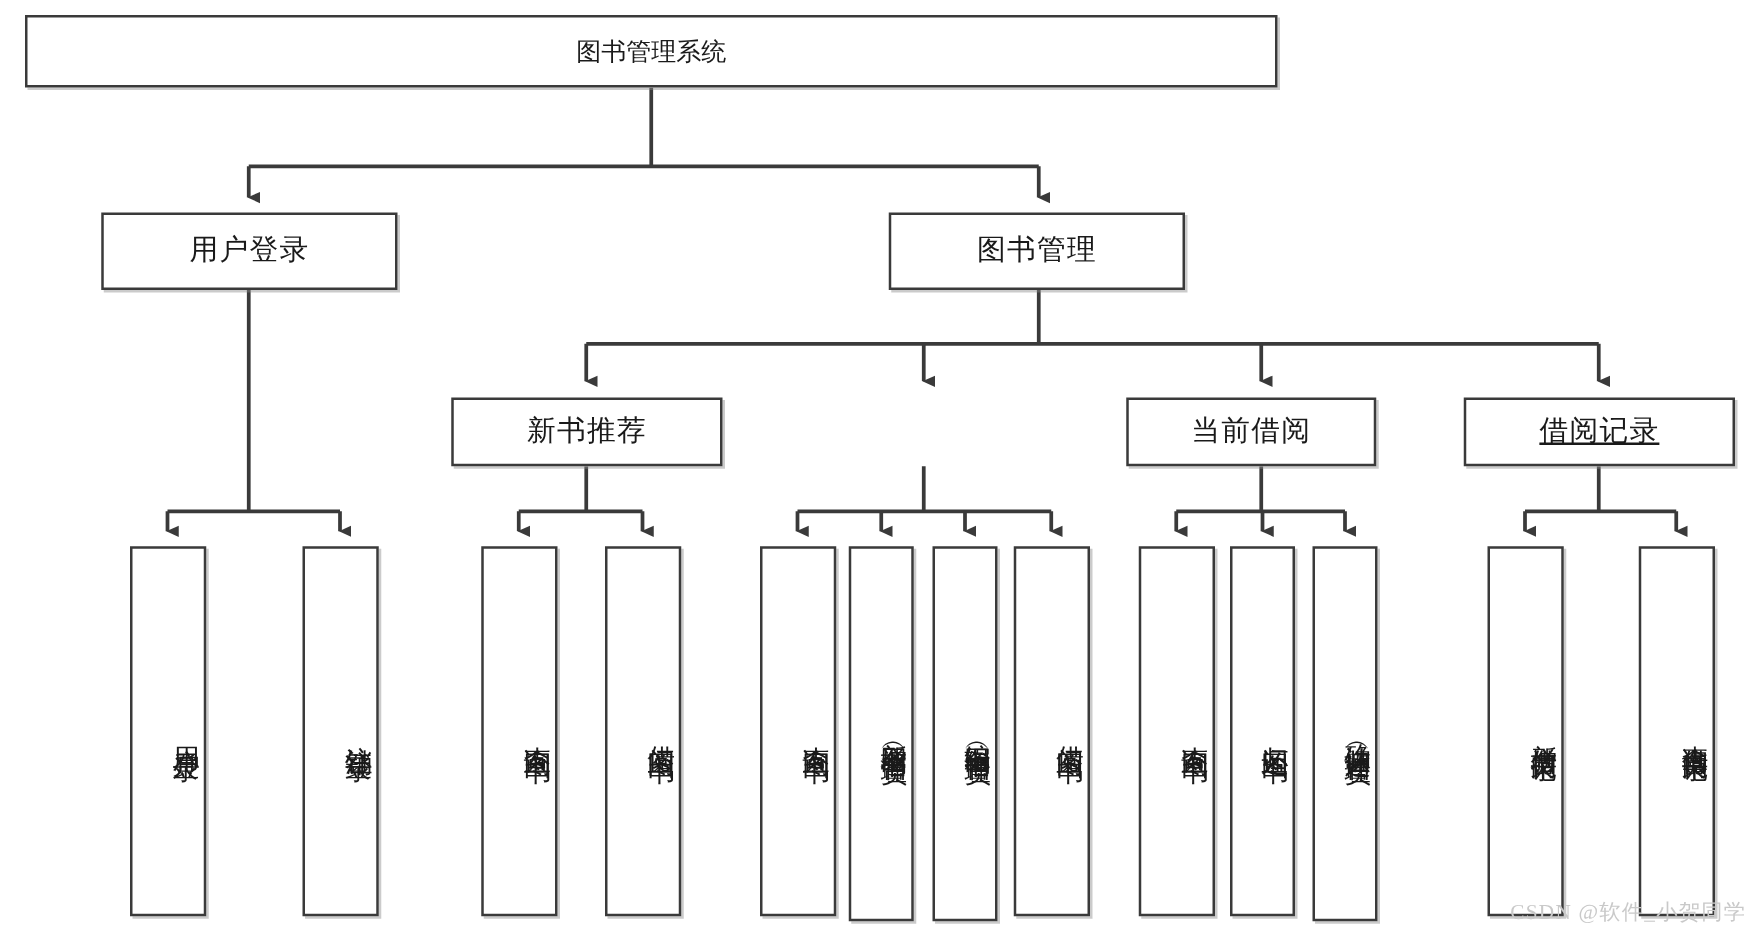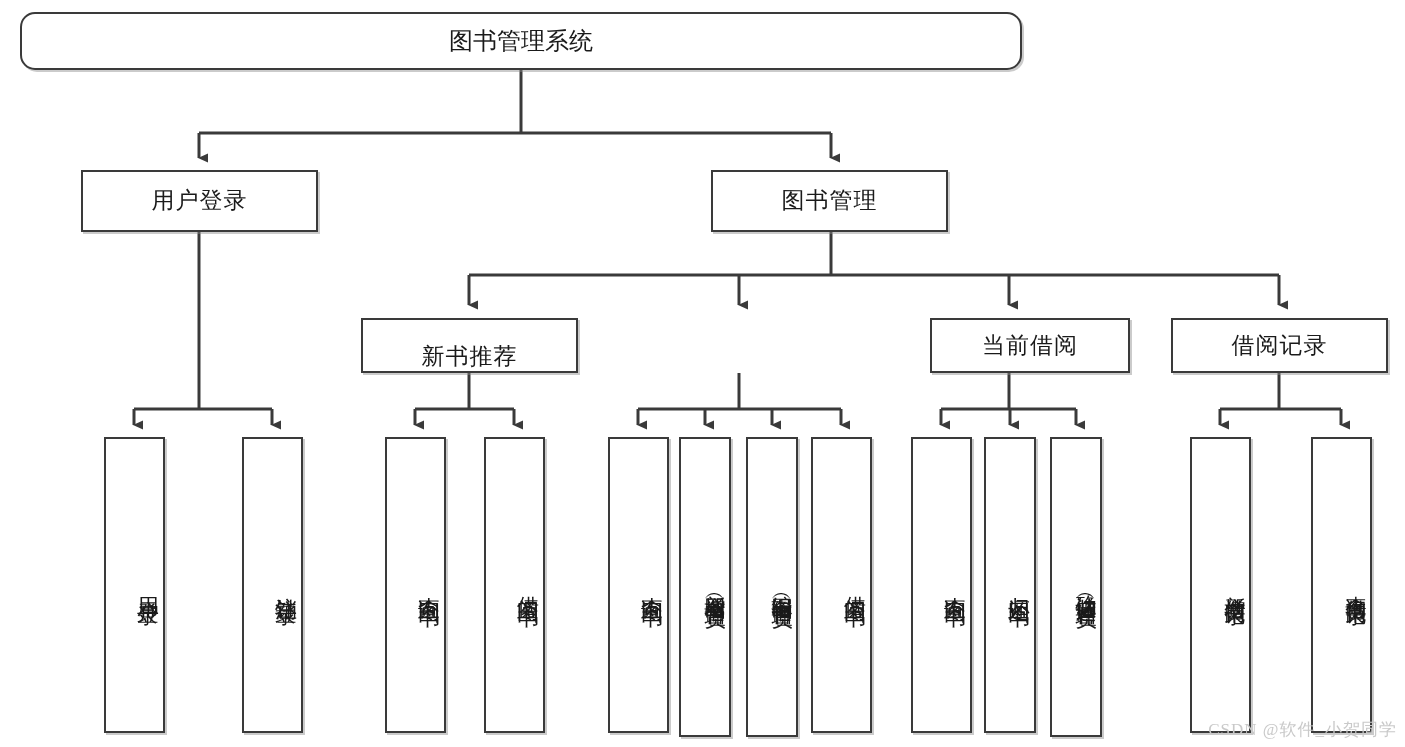--- a/index.html
+++ b/index.html
@@ -35,22 +35,21 @@
     justify-content: center;
     color: #1a1a1a;
     box-shadow: 2px 2px 0 rgba(140,140,140,0.45);
   }
   .node.h {
     font-size: 23px;
     letter-spacing: 1px;
     line-height: 1.2;
   }
   .node.root {
-    font-size: 24px;
-    border-radius: 15px;
+    font-size: 20px;
   }
   .node.v {
     font-size: 22px;
     writing-mode: vertical-rl;
     text-orientation: upright;
     letter-spacing: 3px;
     padding: 8px 0;
     align-items: flex-start;
     justify-content: center;
   }
@@ -131,27 +130,27 @@
     <span>图书管理系统</span>
   </div>
 
   <div class="node h" style="left:81px; top:170px; width:237px; height:62px;">
     <span>用户登录</span>
   </div>
   <div class="node h" style="left:711px; top:170px; width:237px; height:62px;align-items:center;">
     <span>图书管理</span>
   </div>
 
-  <div class="node h" style="left:361px; top:318px; width:217px; height:55px;align-items:flex-end;">
+  <div class="node h" style="left:361px; top:318px; width:217px; height:55px;">
     <span>新书推荐</span>
   </div>
-  <div class="node h" style="left:930px; top:318px; width:200px; height:55px;">
+  <div class="node h" style="left:901px; top:318px; width:200px; height:55px;">
     <span>当前借阅</span>
   </div>
-  <div class="node h" style="left:1171px; top:318px; width:217px; height:55px;">
+  <div class="node h" style="left:1171px; top:318px; width:217px; height:55px;text-decoration:underline;">
     <span>借阅记录</span>
   </div>
 
   <div class="node v" style="left:104px; top:437px; width:61px; height:296px;">
     <span class="vtext">用户登录</span>
   </div>
   <div class="node v" style="left:242px; top:437px; width:61px; height:296px;">
     <span class="vtext">注销登录</span>
   </div>
 

